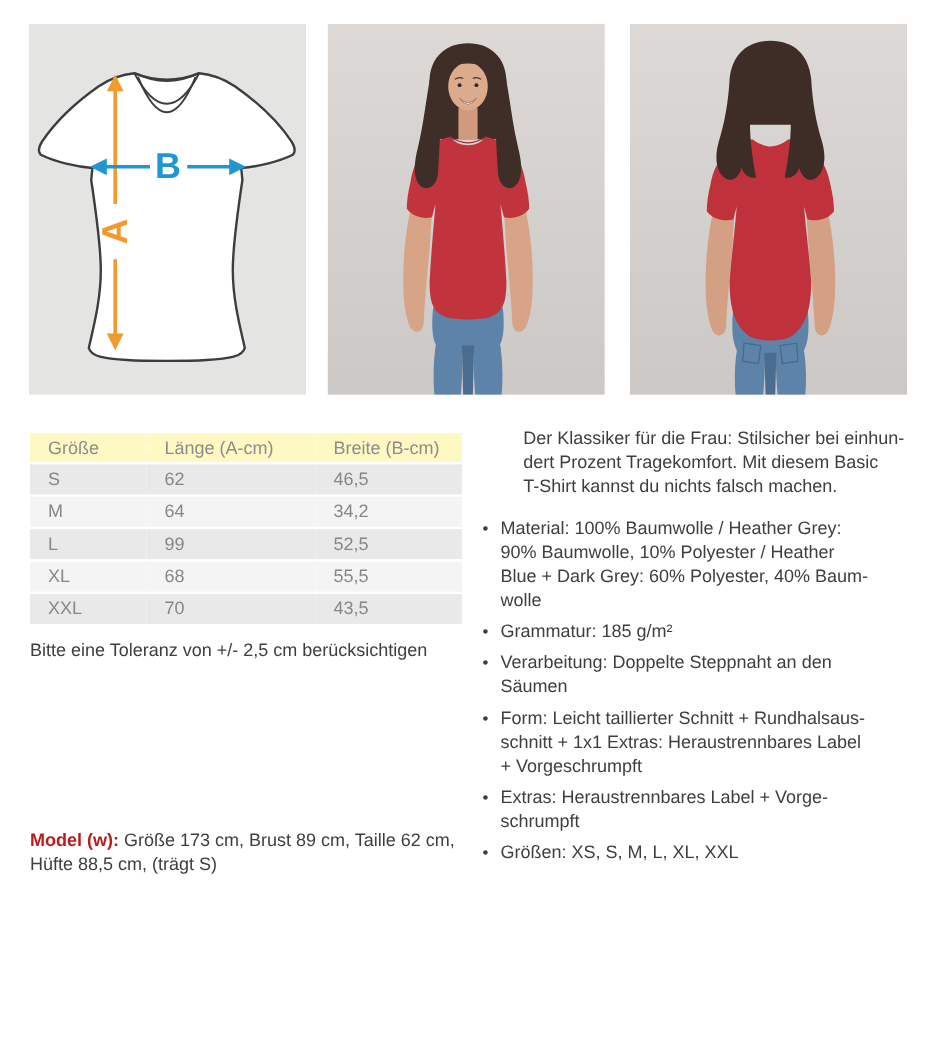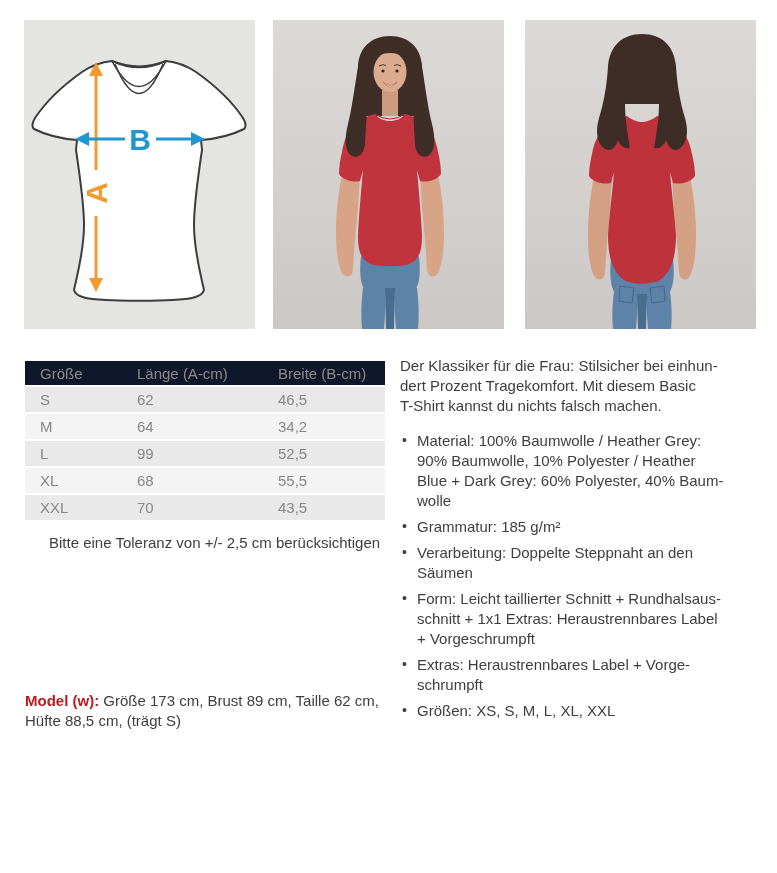--- a/index.html
+++ b/index.html
@@ -9,32 +9,32 @@
   #size-diagram{left:24px;width:231px;height:309px;}
   #photo-front{left:273px;width:231px;height:309px;}
   #photo-back{left:525px;width:231px;height:309px;}
   .fig svg{display:block;}
 
   
   .size-table{position:absolute;left:25px;top:361px;width:360px;border-collapse:collapse;table-layout:fixed;font-size:15px;}
   .size-table col.c1{width:97px;}
   .size-table col.c2{width:141px;}
   .size-table col.c3{width:122px;}
-  .size-table th{font-weight:400;text-align:left;background:#0f172a;color:#8c8c8c;height:24px;padding:0 0 0 15px;border-bottom:2px solid #fff;}
+  .size-table th{font-weight:400;text-align:left;background:#fef9c3;color:#8c8c8c;height:24px;padding:0 0 0 15px;border-bottom:2px solid #fff;}
   .size-table td{height:25px;padding:0 0 0 15px;color:#878787;border-bottom:2px solid #fff;}
   .size-table tbody tr:nth-child(odd) td{background:#e9e9e9;}
   .size-table tbody tr:nth-child(even) td{background:#f4f4f4;}
 
-  .tolerance{position:absolute;left:25px;top:534px;font-size:15px;color:#3e3e3e;margin-left:24px;}
+  .tolerance{position:absolute;left:25px;top:534px;font-size:15px;color:#3e3e3e;}
   .model{position:absolute;left:25px;top:676px;width:370px;font-size:15px;line-height:20px;color:#3e3e3e;}
   .model b{color:#b91c1c;font-weight:700;}
 
   
   .desc{position:absolute;left:400px;top:356px;width:374px;font-size:15px;line-height:20px;color:#3e3e3e;}
-  .desc .intro{white-space:pre-line;}
+  .desc .intro{white-space:pre-line;margin-left:36px;}
   .desc ul{list-style:none;margin:15px 0 0 0;padding:0;}
   .desc li{position:relative;padding-left:17px;margin-bottom:6px;}
   .desc .dot{position:absolute;left:2px;top:-1px;font-size:14px;}
   .desc .btext{white-space:pre-line;margin-top:34px;}
 </style>
 </head>
 <body>
 
 <div class="page">
 

